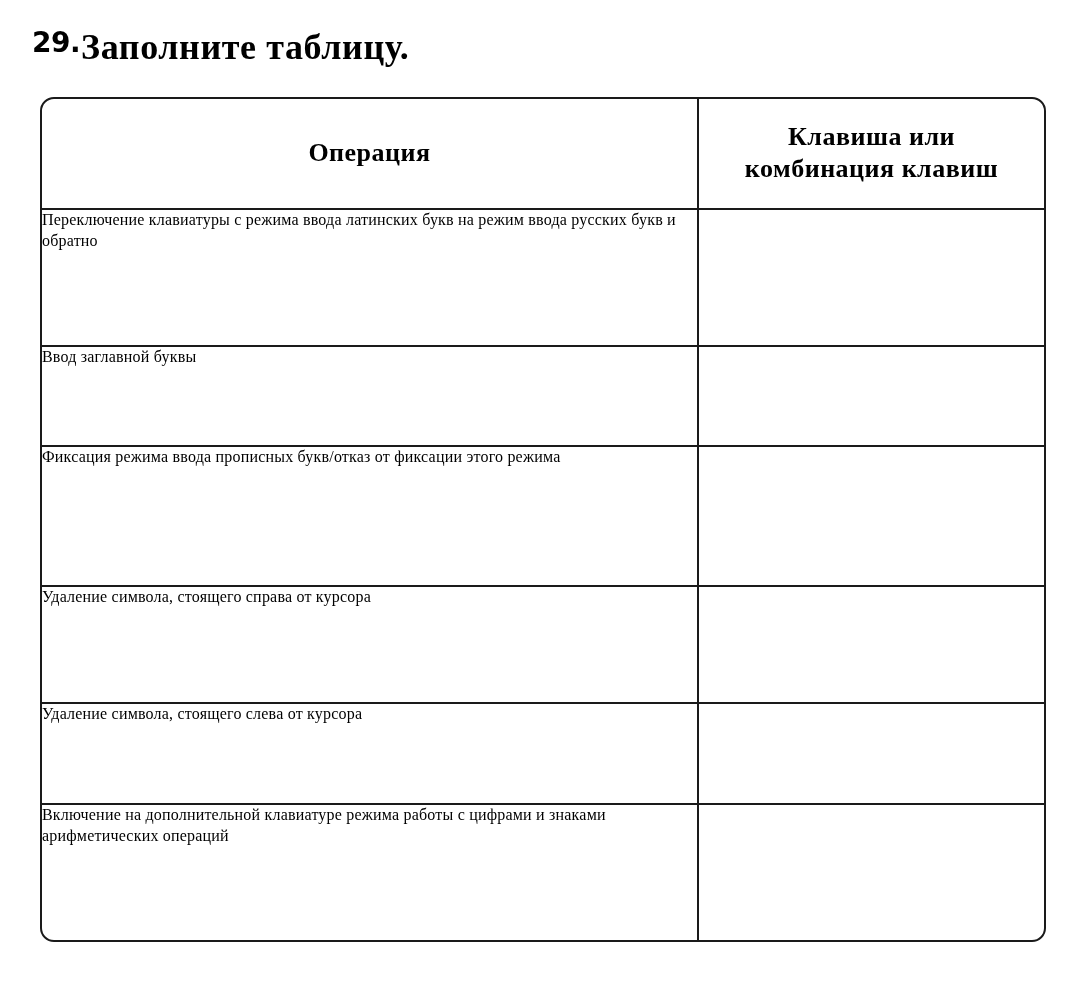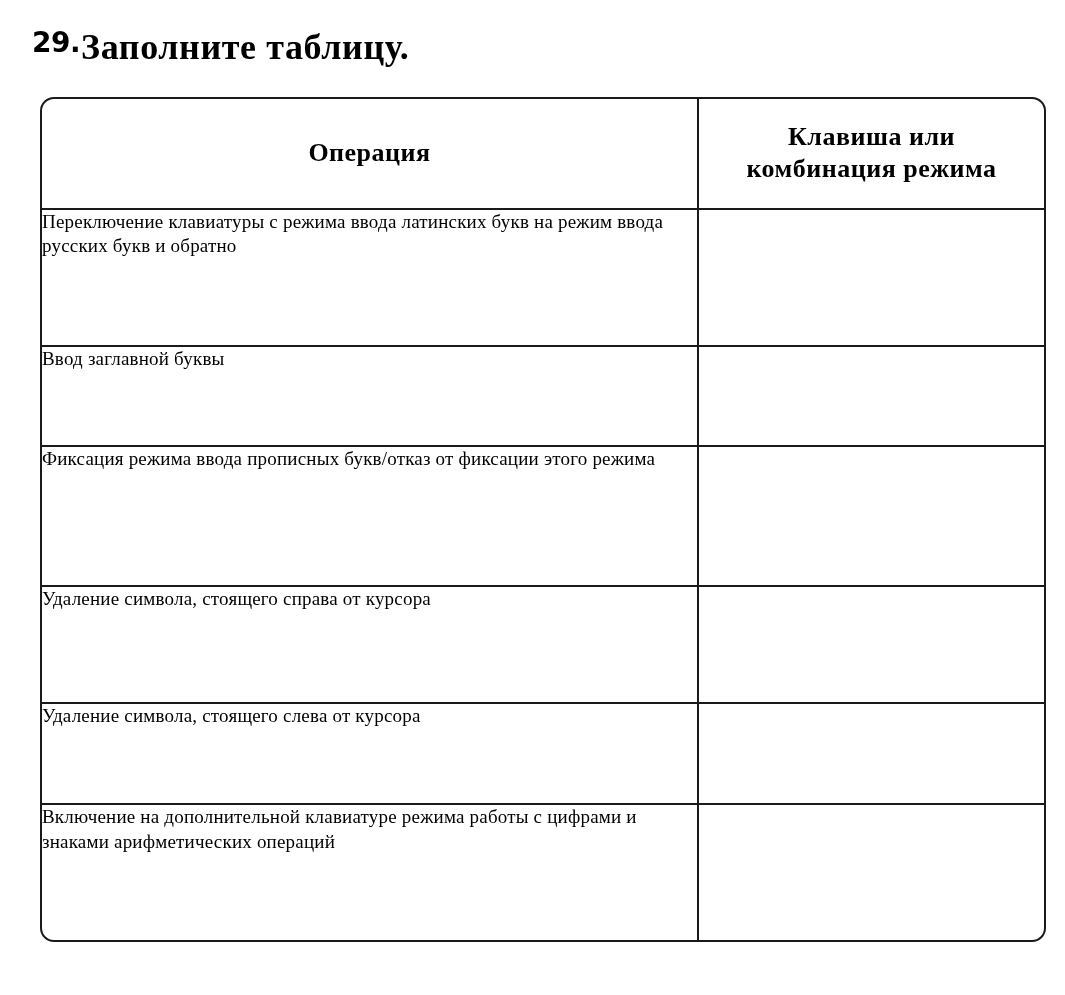--- a/index.html
+++ b/index.html
@@ -85,21 +85,21 @@
     letter-spacing: 0.5px;
   }
   .hdr-cell .hdr-text {
     display: block;
     line-height: 1.25;
     padding: 0 10px;
   }
 
   
   .op-cell {
-    font-size: 19px;
+    font-size: 16px;
     line-height: 1.30;
     padding: 11px 10px 8px 20px;
     letter-spacing: 0.2px;
   }
   .op-cell .op-text {
     display: block;
   }
   .answer-cell {
     
   }
@@ -128,21 +128,21 @@
       <col class="col-op">
       <col class="col-key">
     </colgroup>
     <tbody>
       <tr class="r-head">
         <td class="hdr-cell">
           <span class="hdr-text">Операция</span>
         </td>
         <td class="hdr-cell">
           <span class="hdr-text">Клавиша или</span>
-          <span class="hdr-text">комбинация режима</span>
+          <span class="hdr-text">комбинация клавиш</span>
         </td>
       </tr>
 
       <tr class="r-1">
         <td class="op-cell">
           <span class="op-text">Переключение клавиатуры с режима ввода латинских букв на режим ввода русских букв и обратно</span>
         </td>
         <td class="answer-cell"></td>
       </tr>
 

